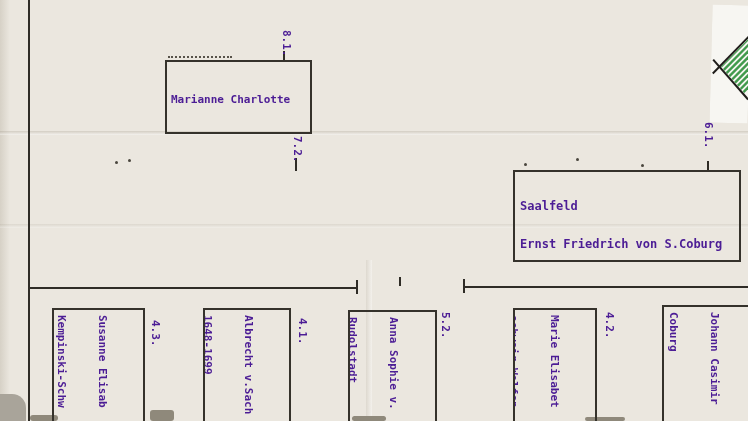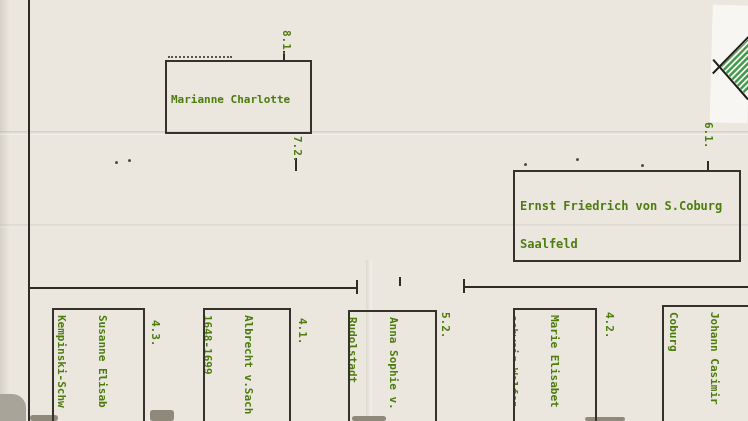--- a/index.html
+++ b/index.html
@@ -2,21 +2,21 @@
 <html><head>
 <meta charset="utf-8">
 <style>
   html,body{margin:0;padding:0;}
   .page{
     position:relative;
     width:748px;height:421px;
     background:#ebe7df;
     overflow:hidden;
     font-family:"DejaVu Sans Mono","Liberation Mono",monospace;
-    color:#4d7c0f;
+    color:#4c1d95;
   }
   
   .edge-left{position:absolute;left:0;top:0;width:10px;height:421px;
     background:linear-gradient(to right,rgba(140,130,110,0.22),rgba(140,130,110,0));}
   .crease-h{position:absolute;left:0;width:748px;height:4px;
     background:linear-gradient(to bottom,rgba(125,115,95,0.22),rgba(255,255,255,0.45));}
   .crease-v{position:absolute;width:6px;
     background:linear-gradient(to right,rgba(125,115,95,0.12),rgba(255,255,255,0.4));}
   .corner-shadow{position:absolute;left:0;top:394px;width:26px;height:27px;
     background:#a9a49a;border-top-right-radius:14px;}
@@ -92,22 +92,22 @@
 
   <div class="pbox box-marianne">
     <div class="bline">Marianne Charlotte</div>
     
     
     
   </div>
 
 
   <div class="pbox box-ernst">
+    <div class="bline">Saalfeld</div>
     <div class="bline">Ernst Friedrich von S.Coburg</div>
-    <div class="bline">Saalfeld</div>
     
     
     
     
   </div>
 
   <div class="bbox box-susanne">
     <div class="vtext" style="left:82px;">
       <div class="bline">Susanne Elisab</div>
       <div class="bline">Kempinski-Schw</div>

